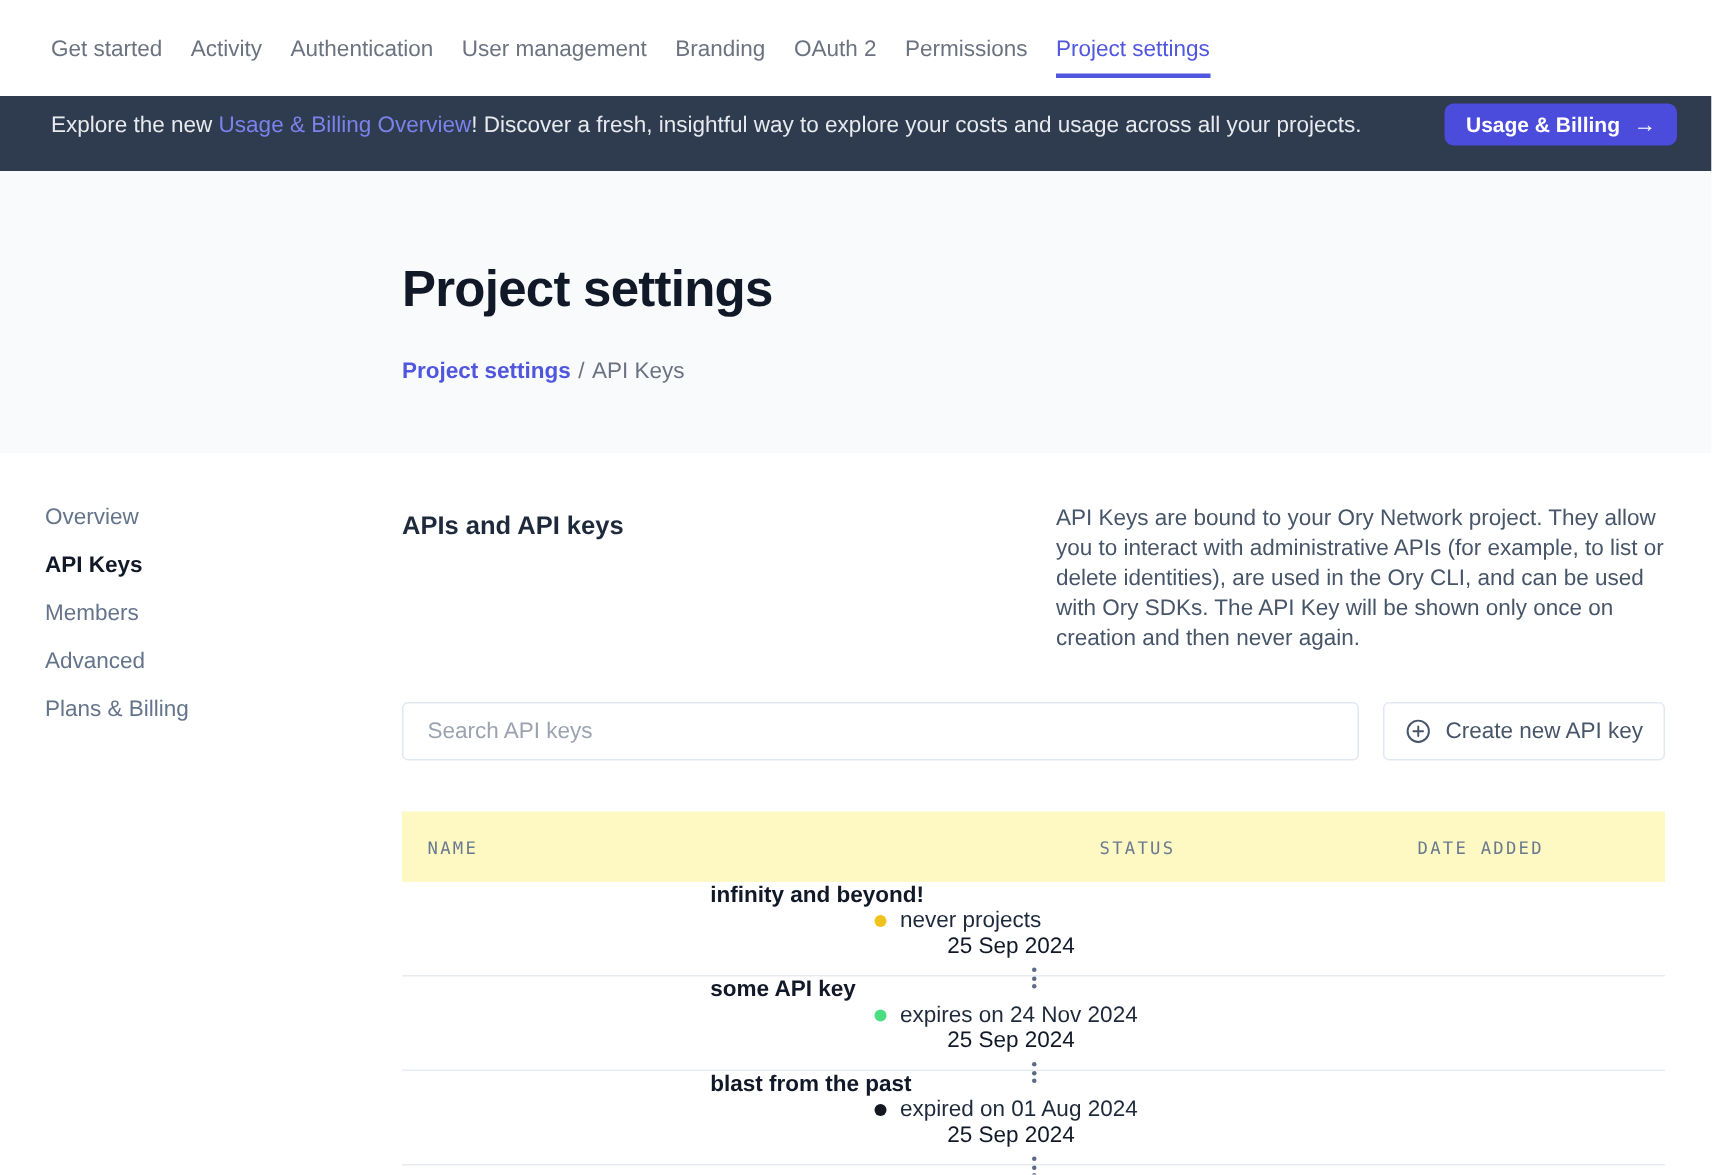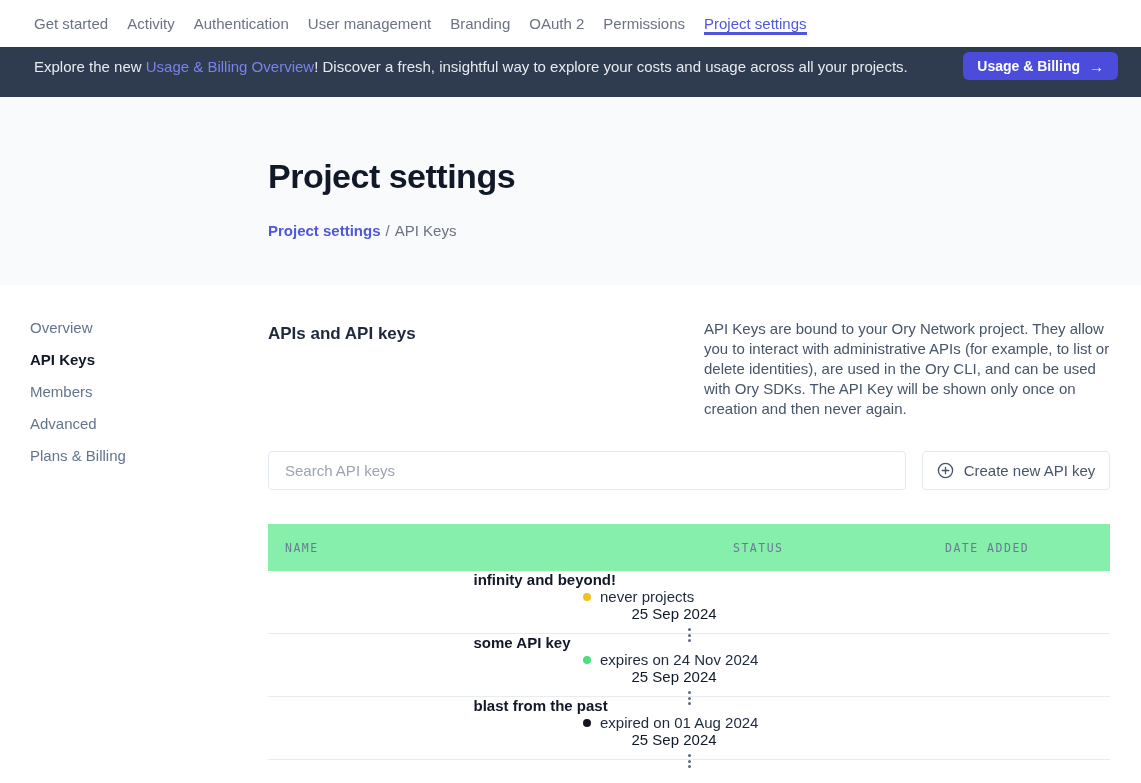--- a/index.html
+++ b/index.html
@@ -1,20 +1,20 @@
 <!DOCTYPE html>
 <html><head>
 <meta charset="utf-8">
 <style>
   * { margin: 0; padding: 0; box-sizing: border-box; }
   html, body { width: 1141px; height: 783px; background: #ffffff; overflow: hidden;
     font-family: "Liberation Sans", "DejaVu Sans", sans-serif; }
 
   
-  .topnav { display: flex; align-items: stretch; gap: 19px; height: 47px;
+  .topnav { display: flex; align-items: stretch; gap: 19px; height: 64px;
     padding: 12px 34px; background: #ffffff; }
   .nav-item { display: flex; align-items: center; font-size: 15px; color: #6b7280;
     text-decoration: none; border-bottom: 3px solid transparent; padding-top: 3px;
     cursor: pointer; white-space: nowrap; }
   .nav-item.active { color: #5056dd; border-bottom-color: #5056dd; }
 
   
   .banner { height: 50px; background: #2f3b4f; display: flex; align-items: center;
     justify-content: space-between; padding: 0 23px 12px 34px; }
   .banner-text { font-size: 15px; color: #e7eaee; }
@@ -50,21 +50,21 @@
     padding: 0 16px; font-size: 15px; font-family: inherit; color: #1e293b; outline: none; }
   .search-input::placeholder { color: #9ca3af; }
   .create-btn { display: inline-flex; align-items: center; justify-content: center; gap: 10px;
     width: 188px; height: 39px; background: #ffffff; border: 1px solid #e2e8f0;
     border-radius: 4px; font-size: 15px; font-weight: 500; color: #475569;
     font-family: inherit; cursor: pointer; }
   .create-btn svg { flex: 0 0 auto; }
 
   
   .table { margin-top: 34px; }
-  .thead { display: flex; align-items: center; height: 47px; background: #86efac; }
+  .thead { display: flex; align-items: center; height: 47px; background: #fef9c3; }
   .th { font-family: "DejaVu Sans Mono", "Liberation Mono", monospace; font-size: 11.5px;
     letter-spacing: 1.5px; color: #6b7a90; }
   .trow { display: flex; align-items: center; height: 63px; border-bottom: 1px solid #e7ecf1; flex-direction: column; }
   .col-name { width: 465px; padding-left: 17px; }
   .col-status { width: 212px; display: flex; align-items: center; }
   .col-date { width: 115px; }
   .col-actions { flex: 1; display: flex; justify-content: center; }
   .key-name { font-size: 15px; font-weight: 700; color: #111827; }
   .status-dot { width: 8px; height: 8px; border-radius: 50%; margin-right: 9px; flex: 0 0 auto; }
   .status-text { font-size: 15px; color: #1e293b; }

